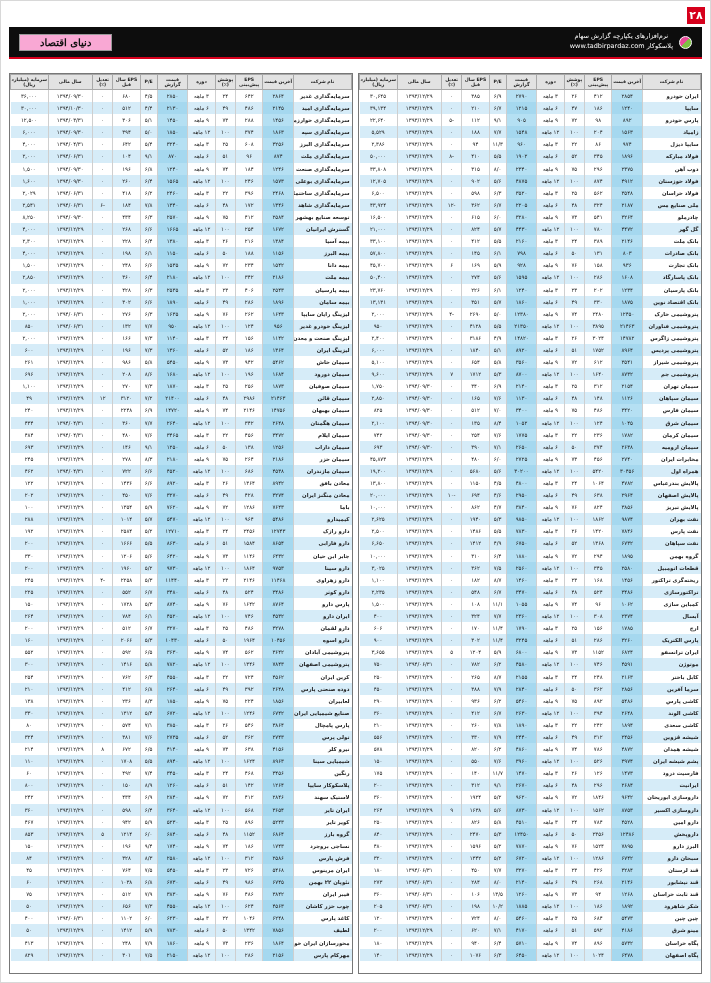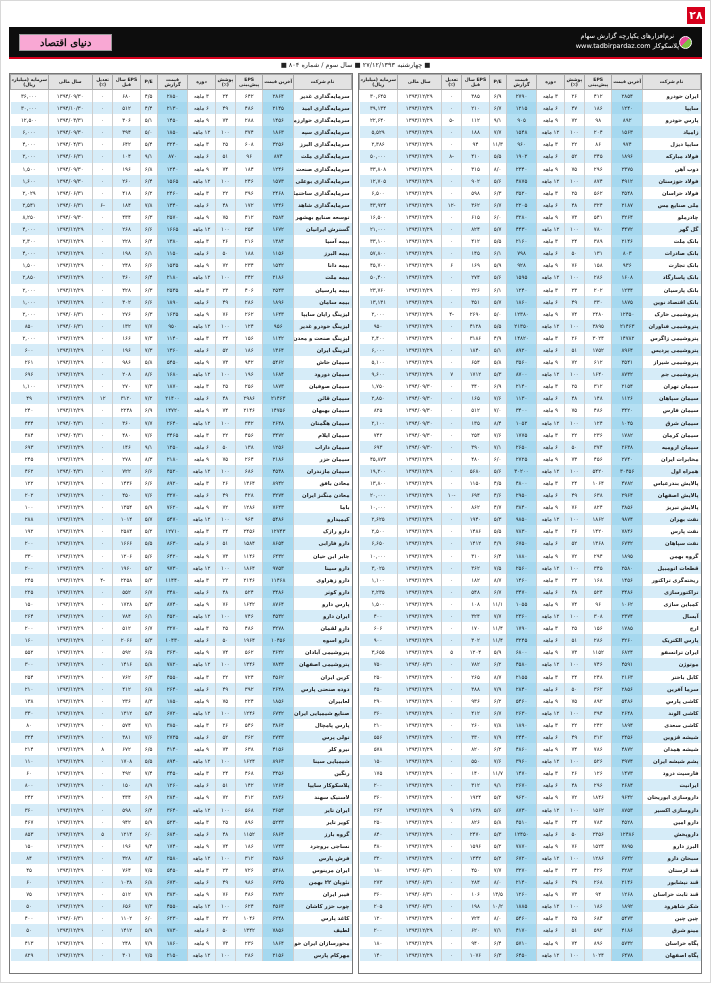--- a/index.html
+++ b/index.html
@@ -13,21 +13,21 @@
   html,body{width:711px;height:983px;background:#f2f2f2}
   body{font-family:"DejaVu Sans","Liberation Sans",sans-serif;color:var(--ink)}
   .page{position:relative;width:711px;height:983px;background:#fff;direction:rtl;overflow:hidden;border:1px solid #d8d8d8}
 
   
   .pagenum{position:absolute;top:6px;right:5px;min-width:18px;height:17px;background:var(--red);
     color:#fff;font-weight:bold;font-size:11px;display:flex;align-items:center;justify-content:center;padding:0 2px}
   .black-bar{position:absolute;top:26px;right:8px;left:8px;height:30px;background:#0d0d0d;color:#fff;
     display:flex;align-items:center;justify-content:space-between;padding:0 10px}
   .section-title{font-size:14px;font-weight:bold;letter-spacing:.2px}
-  .vendor{display:flex;align-items:center;text-align:center}
+  .vendor{display:flex;align-items:center;gap:6px;text-align:center}
   .vendor .lines{font-size:6.5px;line-height:1.5}
   .vendor .logo{width:13px;height:13px;border-radius:50%;
     background:linear-gradient(135deg,#e84a9a 0 50%,#7dc243 50% 100%);border:1px solid #fff}
   .paper-logo{background:#f9a8d4;color:#111;border:1px solid #999;padding:2px 20px;font-weight:bold;
     font-size:10px;font-family:"DejaVu Serif","Liberation Serif",serif}
   .red-rule{position:absolute;top:56px;right:8px;left:8px;height:2px;background:var(--red)}
   .date-line{position:absolute;top:60px;right:8px;left:8px;text-align:center;font-size:6.5px;color:#222}
 
   
   .tables{position:absolute;top:72px;right:8px;left:8px;bottom:8px;display:flex;gap:5px}
@@ -55,21 +55,20 @@
       <span class="logo"></span>
       <div class="lines">
         <div>نرم‌افزارهای یکپارچه گزارش سهام</div>
         <div>پلاسکوکار  www.tadbirpardaz.com</div>
       </div>
     </div>
     <div class="paper-logo">دنیای اقتصاد</div>
   </div>
 
   <div class="red-rule"></div>
-  <div class="date-line">■ چهارشنبه ۲۷/۱۲/۱۳۹۳ ■ سال سوم / شماره ۸۰۴ ■</div>
 
   <div class="tables">
 
     <div class="twrap">
       <table>
         <colgroup>
           <col style="width:17%">
             <col style="width:9%">
             <col style="width:8%">
             <col style="width:6%">

